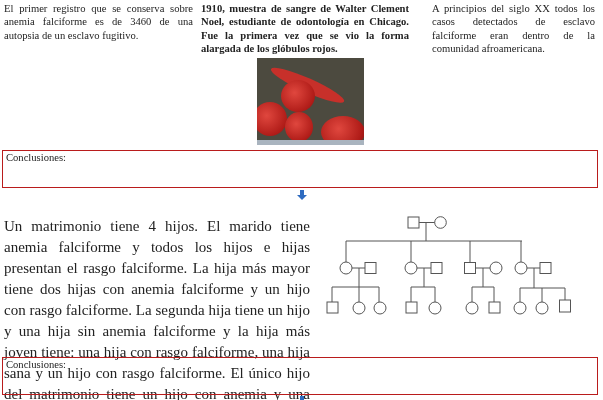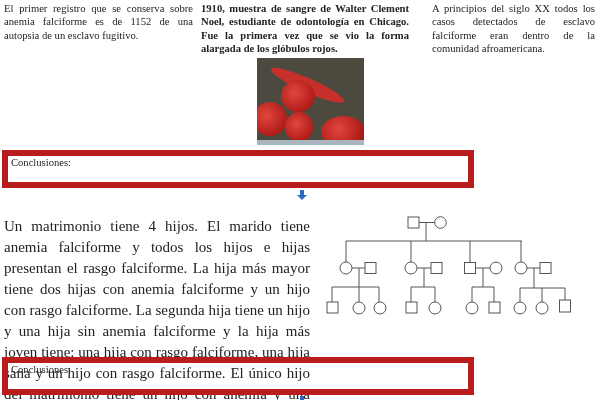--- a/index.html
+++ b/index.html
@@ -8,38 +8,38 @@
   .txt { position:absolute; font-size:10.6px; line-height:13.4px; text-align:justify; }
   .col1 { left:4px; top:2px; width:189px; }
   .col2 { left:201px; top:2px; width:208px;font-weight:bold; }
   .col3 { left:432px; top:2px; width:163px; }
   .photo { position:absolute; left:257px; top:58px; width:107px; height:87px;
            background:#4c4a3f; overflow:hidden; border-bottom:5px solid #a9b4bf; box-sizing:border-box; }
   .cell { position:absolute; border-radius:50%; background:radial-gradient(circle at 40% 40%, #e0473e, #b01c18 70%, #7a1210); }
   .sickle { position:absolute; left:14px; top:4px; width:80px; height:14px; background:#c7302a;
             border-radius:50%; transform:rotate(24deg); transform-origin:left center; }
   .caption-bar { position:absolute; right:4px; bottom:-4px; font-size:3px; color:#eee; }
-  .box { position:absolute; left:2px; width:472px; border:6px solid #b91c1c; box-sizing:border-box; }
+  .box { position:absolute; left:2px; width:596px; border:1px solid #b91c1c; box-sizing:border-box; }
   .box .lbl { position:absolute; left:3px; top:1px; font-size:10.6px; }
   .box1 { top:150px; height:38px; }
   .box2 { top:357px; height:38px; }
   .arrow { position:absolute; width:8px; }
   .arrow .shaft { position:absolute; left:2px; top:0; width:4px; height:5px; background:#2e6bc0; }
   .arrow .head { position:absolute; left:-1px; top:5px; width:0; height:0;
                  border-left:5px solid transparent; border-right:5px solid transparent; border-top:5px solid #2e6bc0; }
   .arrow1 { left:298px; top:190px; height:10px; }
   .arrow2 { left:298px; top:396px; height:4px; }
   .problem { position:absolute; left:4px; top:216px; width:306px; font-size:15px; line-height:21px; text-align:justify; }
   .problem .bold { font-weight:bold; text-align:left; }
   svg.pedigree { position:absolute; left:320px; top:205px; }
 </style>
 </head>
 <body>
 
-<div class="txt col1">El primer registro que se conserva sobre anemia falciforme es de 1152 de una autopsia de un esclavo fugitivo.</div>
+<div class="txt col1">El primer registro que se conserva sobre anemia falciforme es de 3460 de una autopsia de un esclavo fugitivo.</div>
 <div class="txt col2">1910, muestra de sangre de Walter Clement Noel, estudiante de odontología en Chicago. Fue la primera vez que se vio la forma alargada de los glóbulos rojos.</div>
 <div class="txt col3">A principios del siglo XX  todos los casos detectados de esclavo falciforme eran dentro de la comunidad afroamericana.</div>
 
 <div class="photo">
   <div class="sickle"></div>
   <div class="cell" style="left:24px;top:22px;width:34px;height:32px;"></div>
   <div class="cell" style="left:-4px;top:44px;width:34px;height:34px;"></div>
   <div class="cell" style="left:28px;top:54px;width:28px;height:30px;"></div>
   <div class="cell" style="left:64px;top:58px;width:44px;height:32px;"></div>
   <div class="caption-bar">Wellcome Images</div>

